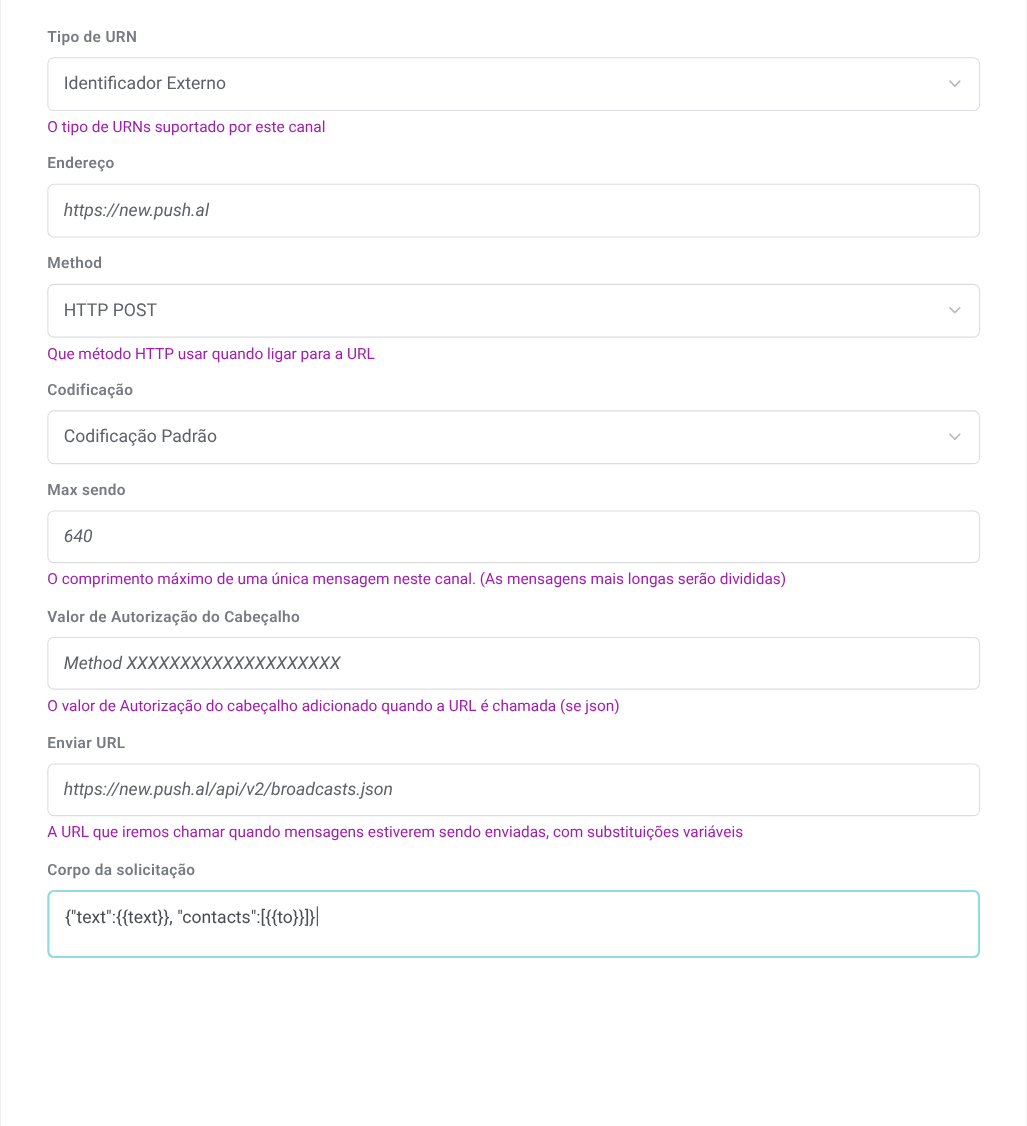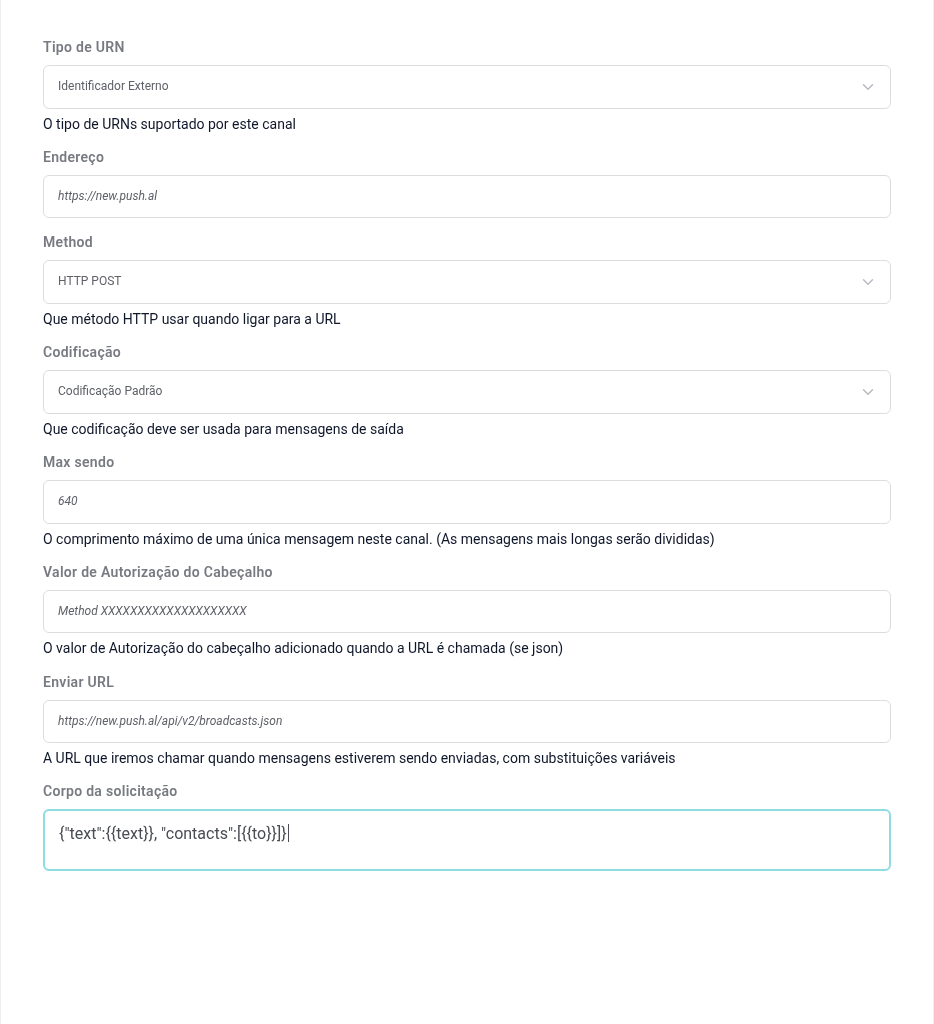--- a/index.html
+++ b/index.html
@@ -11,55 +11,54 @@
     .page {
       padding: 26px 42px 0 42px;
       background: #ffffff;
       border-left: 1px solid #eeeeee;
       border-right: 1px solid #eeeeee;
       width: 100%;
       min-height: 1024px;
     }
     .field {
       margin-bottom: 16px;
-      margin-top: 13px;
     }
     .label {
       font-size: 14px;
       font-weight: 600;
       color: #777a80;
       letter-spacing: 0.3px;
       margin-bottom: 10px;
     }
     .select, .text-input, .textarea {
       width: 100%;
       border: 1px solid #dadde0;
       border-radius: 6px;
       background: #ffffff;
-      font-size: 12px;
+      font-size: 16px;
       color: #5e6167;
       padding: 13px 61px 13px 14px;
       line-height: 1.3;
       position: relative;
     }
     .select-wrap { position: relative; }
     .select-wrap .chevron {
       position: absolute;
       right: 14px;
       top: 50%;
       transform: translateY(-50%);
       pointer-events: none;
     }
     .chevron svg { width: 18px; height: 18px; display:block; }
     .chevron svg path { stroke: #b7bbc0; stroke-width:2; fill:none; stroke-linecap:round; stroke-linejoin:round; }
     .text-input { padding-right: 14px; font-style: italic; }
     .hint {
       margin-top: 6px;
       font-size: 14px;
-      color: #0f172a;
+      color: #a21caf;
       line-height: 1.3;
     }
     .textarea {
       padding: 13px 14px;
       border: 2px solid #8fdce2;
       border-radius: 6px;
       min-height: 62px;
       color: #494c52;
       font-size: 16px;
       white-space: pre-wrap;
@@ -113,21 +112,20 @@
   <div class="field">
     <div class="label">Codificação</div>
     <div class="select-wrap">
       <div class="select">Codificação Padrão</div>
       <span class="chevron">
         <svg viewBox="0 0 24 24">
             <path d="M6 9l6 6 6-6"></path>
           </svg>
       </span>
     </div>
-    <div class="hint">Que codificação deve ser usada para mensagens de saída</div>
   </div>
 
 
   <div class="field">
     <div class="label">Max sendo</div>
     <div class="text-input">640</div>
     <div class="hint">O comprimento máximo de uma única mensagem neste canal. (As mensagens mais longas serão divididas)</div>
   </div>
 
   <div class="field">

